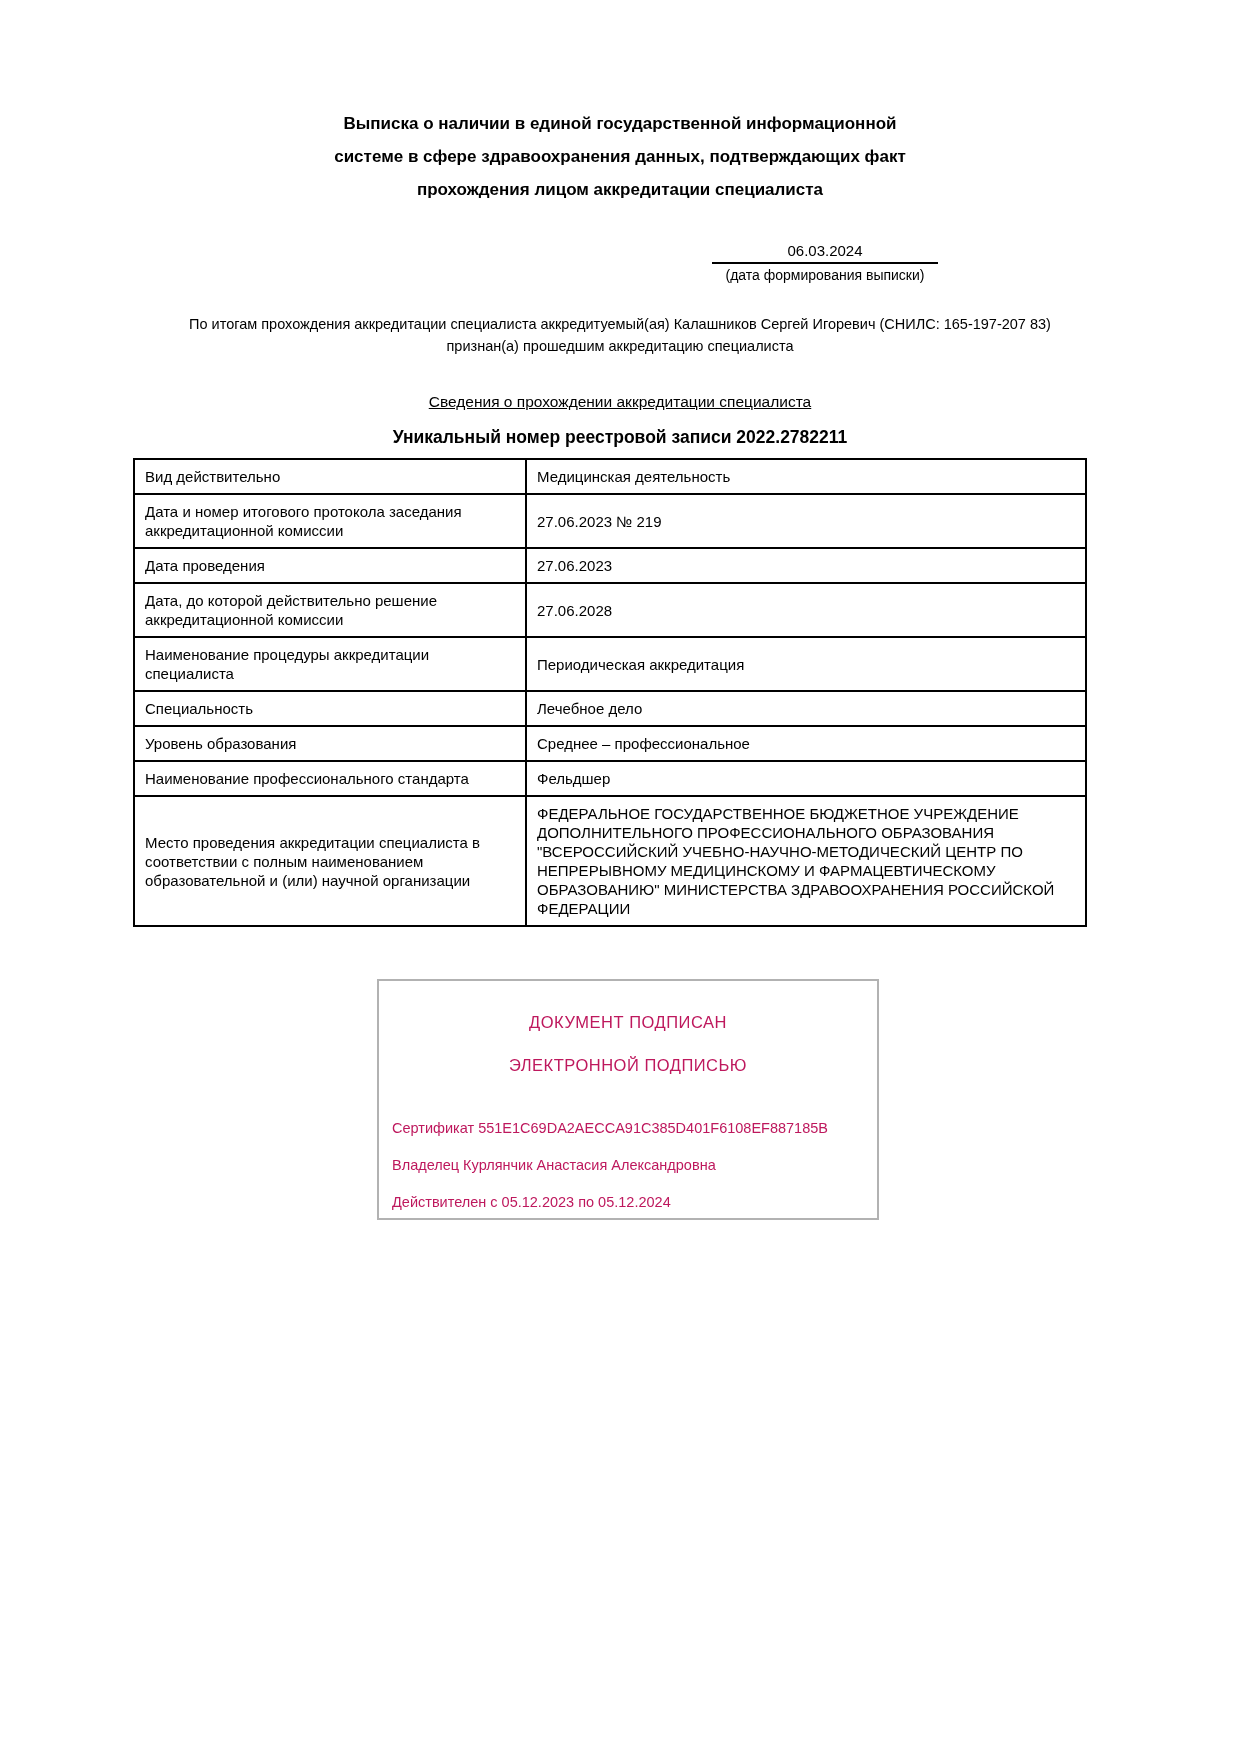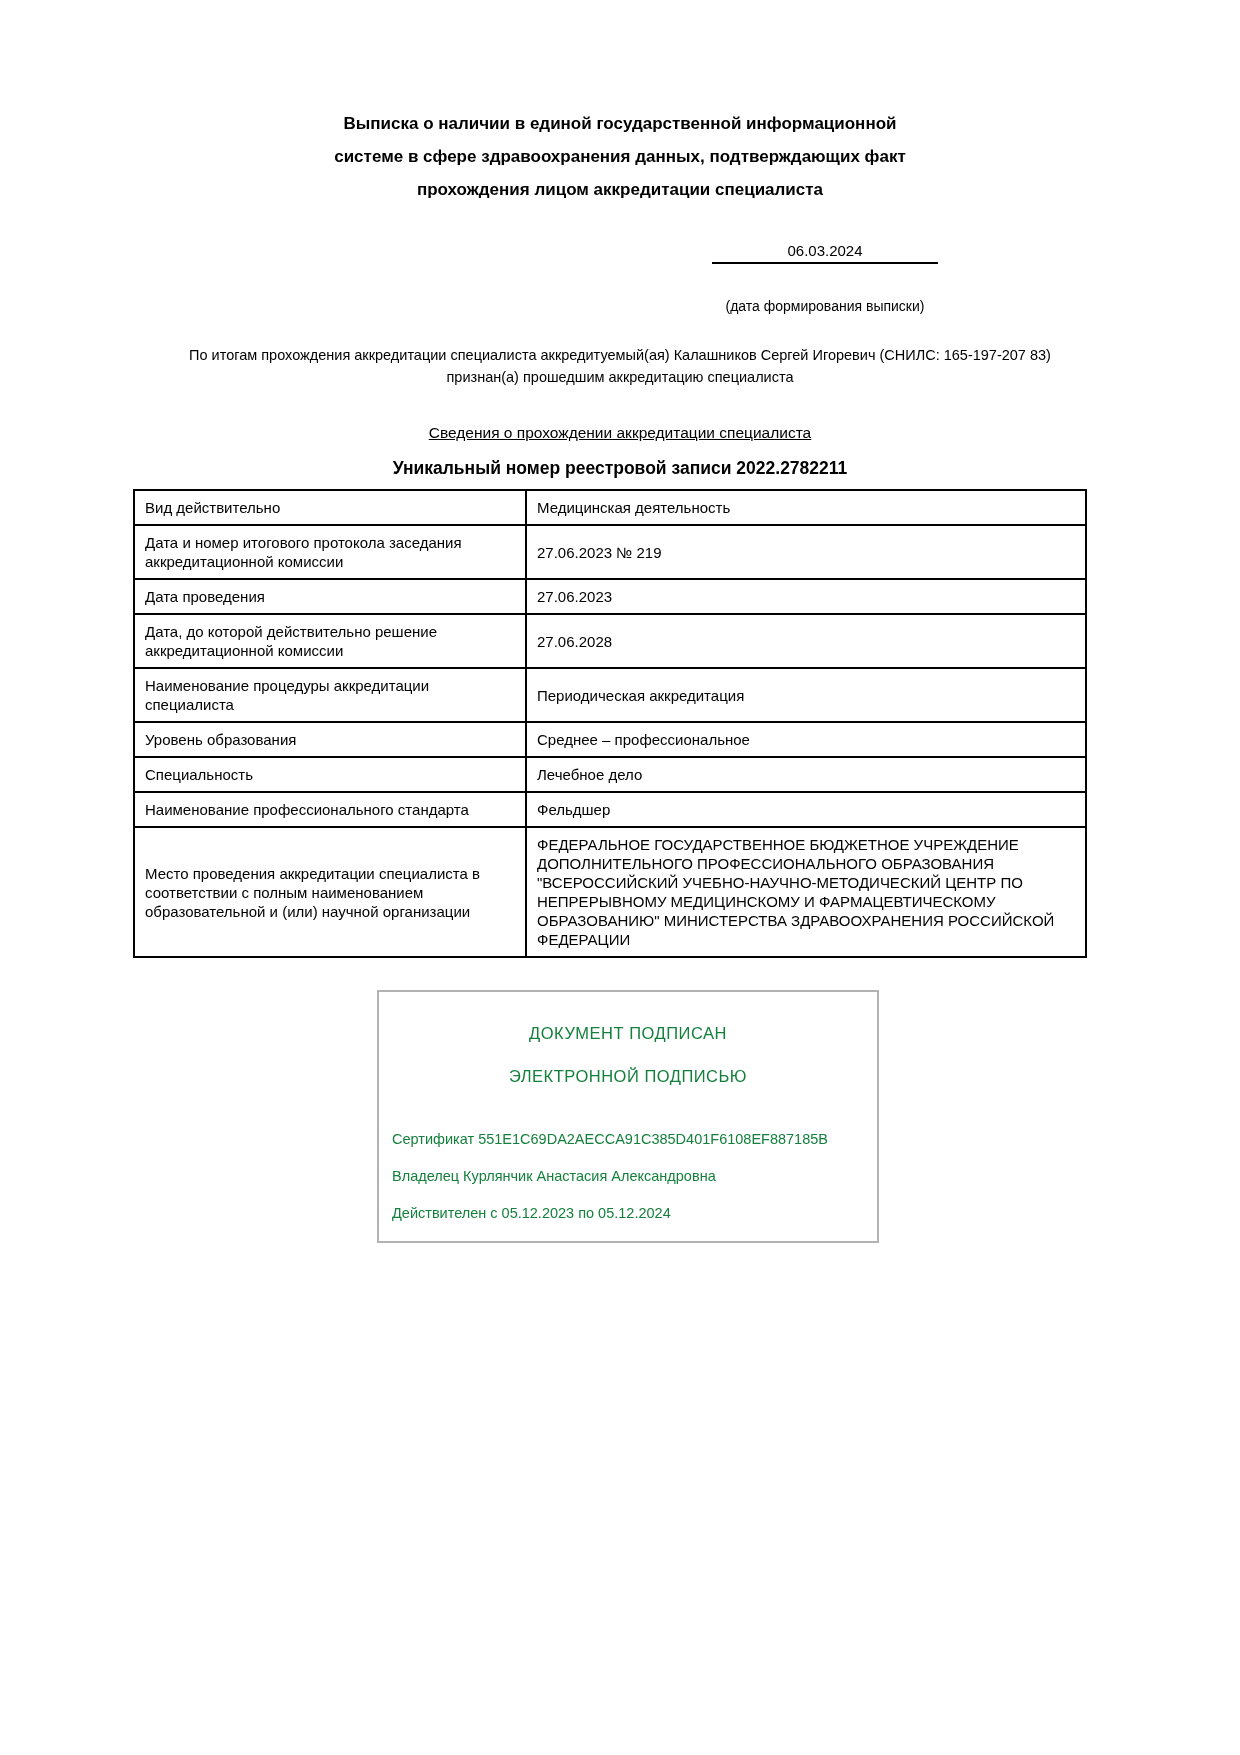--- a/index.html
+++ b/index.html
@@ -31,21 +31,20 @@
   }
   .date-value {
     font-size: 15px;
     padding-bottom: 3px;
     border-bottom: 2px solid #000000;
     margin: 0 12px;
   }
   .date-caption {
     font-size: 14px;
     padding-top: 3px;
-    margin-top: 31px;
   }
   .intro {
     margin-top: 30px;
     text-align: center;
     font-size: 14.5px;
     line-height: 22px;
   }
   .section-heading {
     margin-top: 36px;
     text-align: center;
@@ -69,24 +68,24 @@
   table.acc-table td {
     border: 2px solid #000000;
     padding: 7px 10px;
     vertical-align: middle;
     word-wrap: break-word;
   }
   table.acc-table td.label-cell { width: 370px; }
   .signature-box {
     width: 472px;
     margin-left: 377px;
-    margin-top: 32px;
+    margin-top: 52px;
     border: 2px solid #b2b2b2;
-    color: #15803d;
-    padding: 20px 13px 20px 13px;
+    color: #be185d;
+    padding: 20px 13px 8px 13px;
   }
   .sig-title {
     text-align: center;
     font-size: 16.5px;
     line-height: 43px;
     letter-spacing: 0.5px;
   }
   .sig-details {
     margin-top: 34px;
     font-size: 14.5px;
@@ -138,26 +137,26 @@
     </tr>
     <tr>
       <td class="label-cell">Дата, до которой действительно решение аккредитационной комиссии</td>
       <td class="value-cell">27.06.2028</td>
     </tr>
     <tr>
       <td class="label-cell">Наименование процедуры аккредитации специалиста</td>
       <td class="value-cell">Периодическая аккредитация</td>
     </tr>
     <tr>
+      <td class="label-cell">Специальность</td>
+      <td class="value-cell">Лечебное дело</td>
+    </tr>
+    <tr>
       <td class="label-cell">Уровень образования</td>
       <td class="value-cell">Среднее – профессиональное</td>
-    </tr>
-    <tr>
-      <td class="label-cell">Специальность</td>
-      <td class="value-cell">Лечебное дело</td>
     </tr>
     <tr>
       <td class="label-cell">Наименование профессионального стандарта</td>
       <td class="value-cell">Фельдшер</td>
     </tr>
     <tr>
       <td class="label-cell">Место проведения аккредитации специалиста в соответствии с полным наименованием образовательной и (или) научной организации</td>
       <td class="value-cell">ФЕДЕРАЛЬНОЕ ГОСУДАРСТВЕННОЕ БЮДЖЕТНОЕ УЧРЕЖДЕНИЕ ДОПОЛНИТЕЛЬНОГО ПРОФЕССИОНАЛЬНОГО ОБРАЗОВАНИЯ "ВСЕРОССИЙСКИЙ УЧЕБНО-НАУЧНО-МЕТОДИЧЕСКИЙ ЦЕНТР ПО НЕПРЕРЫВНОМУ МЕДИЦИНСКОМУ И ФАРМАЦЕВТИЧЕСКОМУ ОБРАЗОВАНИЮ" МИНИСТЕРСТВА ЗДРАВООХРАНЕНИЯ РОССИЙСКОЙ ФЕДЕРАЦИИ</td>
     </tr>
   </tbody>

